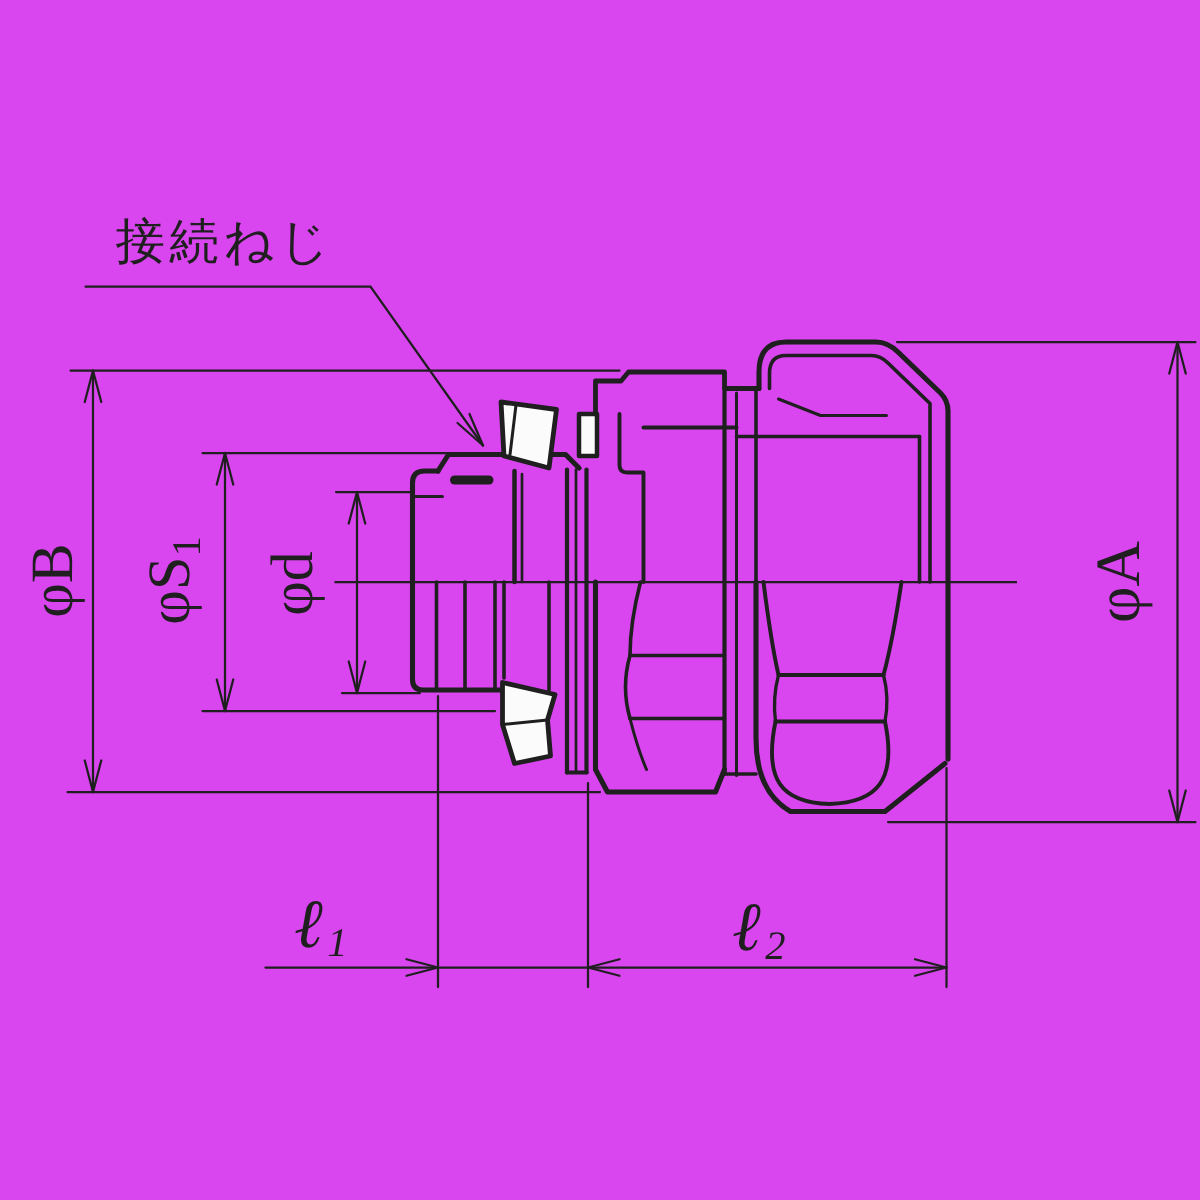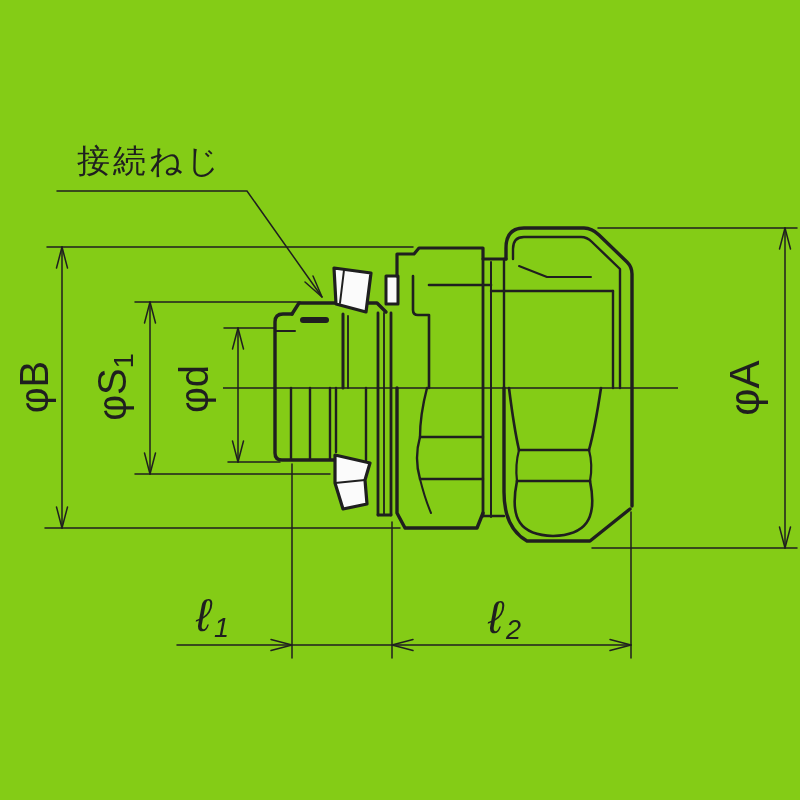--- a/index.html
+++ b/index.html
@@ -1,17 +1,17 @@
 <!DOCTYPE html>
 <html><head>
 <meta charset="utf-8">
 <style>
   html,body{margin:0;padding:0;background:#ffffff;}
-  .stage{position:relative;width:800px;height:800px;background:#84cc16;overflow:hidden;
-         font-family:Liberation Sans, sans-serif;}
+  .stage{position:relative;width:800px;height:800px;background:#d946ef;overflow:hidden;
+         font-family:Liberation Serif, serif;}
   svg{display:block}
   text{fill:#1f1f1f;}
   .ann{font-size:33px;letter-spacing:3px;font-weight:500;}
   .dim{font-size:40px;}
   .dimA{font-size:42px;}
   .ell{font-size:46px;font-style:italic;}
   .sub{font-size:27px;}
 </style>
 </head>
 <body>

